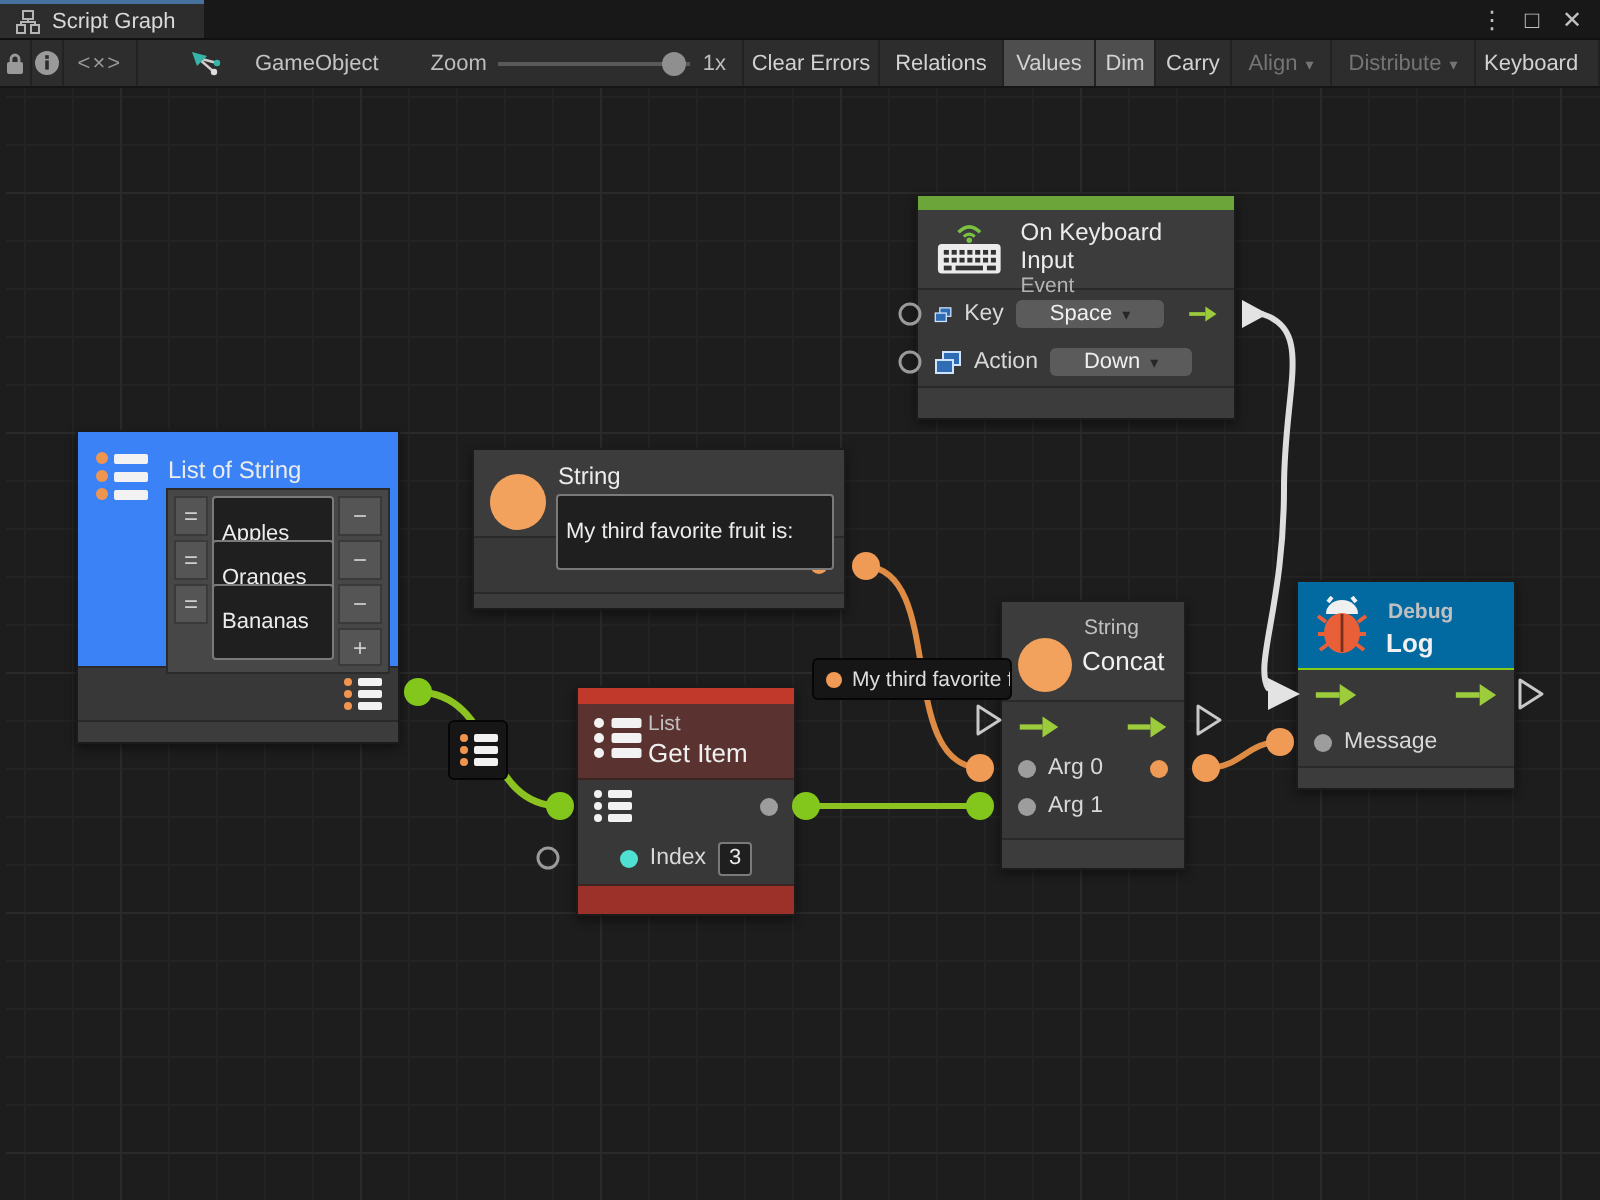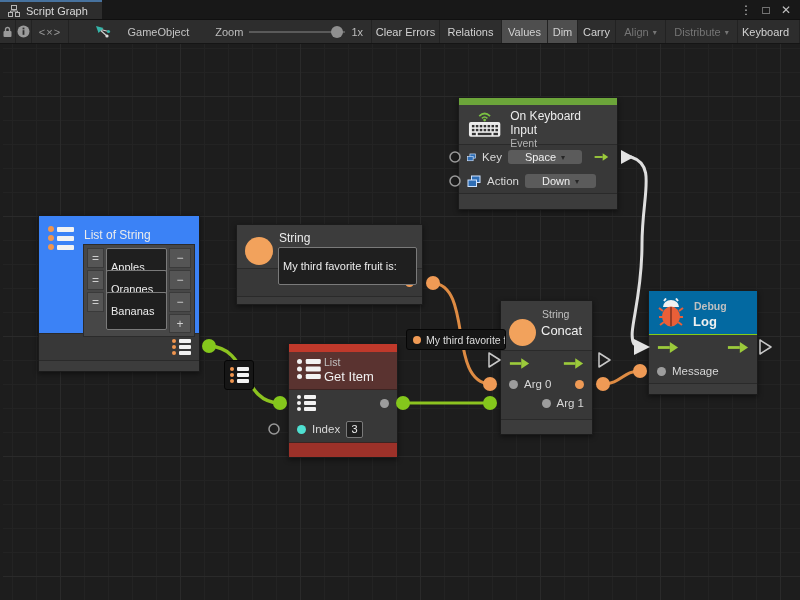--- a/index.html
+++ b/index.html
@@ -354,21 +354,21 @@
               <span class="lb"></span>
             </div>
           <div class="lrow">
               <span class="ld"></span>
               <span class="lb"></span>
             </div>
         </div>
         <span class="spacer"></span>
         <span class="dot gray"></span>
       </div>
-      <div class="prow" style="height:26px;">
+      <div class="prow" style="height:26px;justify-content:center;">
         <span class="dot cyan"></span>
         <span>Index</span>
         <input class="field" style="width: 17px; text-align: center; padding: 0px;" value="3">
       </div>
       <div class="strip" style="height:15px; background:#9c3129; border-top:1px solid #3c2422;"></div>
     </div>
 
     <div class="node" style="left:497px; top:256px; width:93px; height:135px;">
       <div style="position:relative; height:50px; background:#3c3c3c; border-bottom:1px solid #2a2a2a;">
         <div class="circle-icon" style="position:absolute; left:8px; top:18px; width:27px; height:27px;"></div>
@@ -385,21 +385,21 @@
           <rect x="1" y="4.5" width="13" height="3" fill="#9ccb3b"></rect>
             <polygon points="14,0 14,12 23,6" fill="#9ccb3b"></polygon>
         </svg>
       </div>
       <div class="prow" style="height:18px;">
         <span class="dot gray"></span>
         <span>Arg 0</span>
         <span class="spacer"></span>
         <span class="dot orange"></span>
       </div>
-      <div class="prow" style="height:20px;justify-content:flex-end;">
+      <div class="prow" style="height:20px;">
         <span class="dot gray"></span>
         <span>Arg 1</span>
       </div>
       <div style="height:6px;"></div>
       <div class="nfoot" style="height:15px;"></div>
     </div>
 
     <div class="node" style="left:645px; top:246px; width:110px; height:105px;">
       <div style="position:relative; height:44px; background:#0369a1; border-bottom:1px solid #84cc16;font-weight:bold;">
         <svg width="26" height="30" viewBox="0 0 26 30" style="position:absolute; left:9px; top:7px;">

